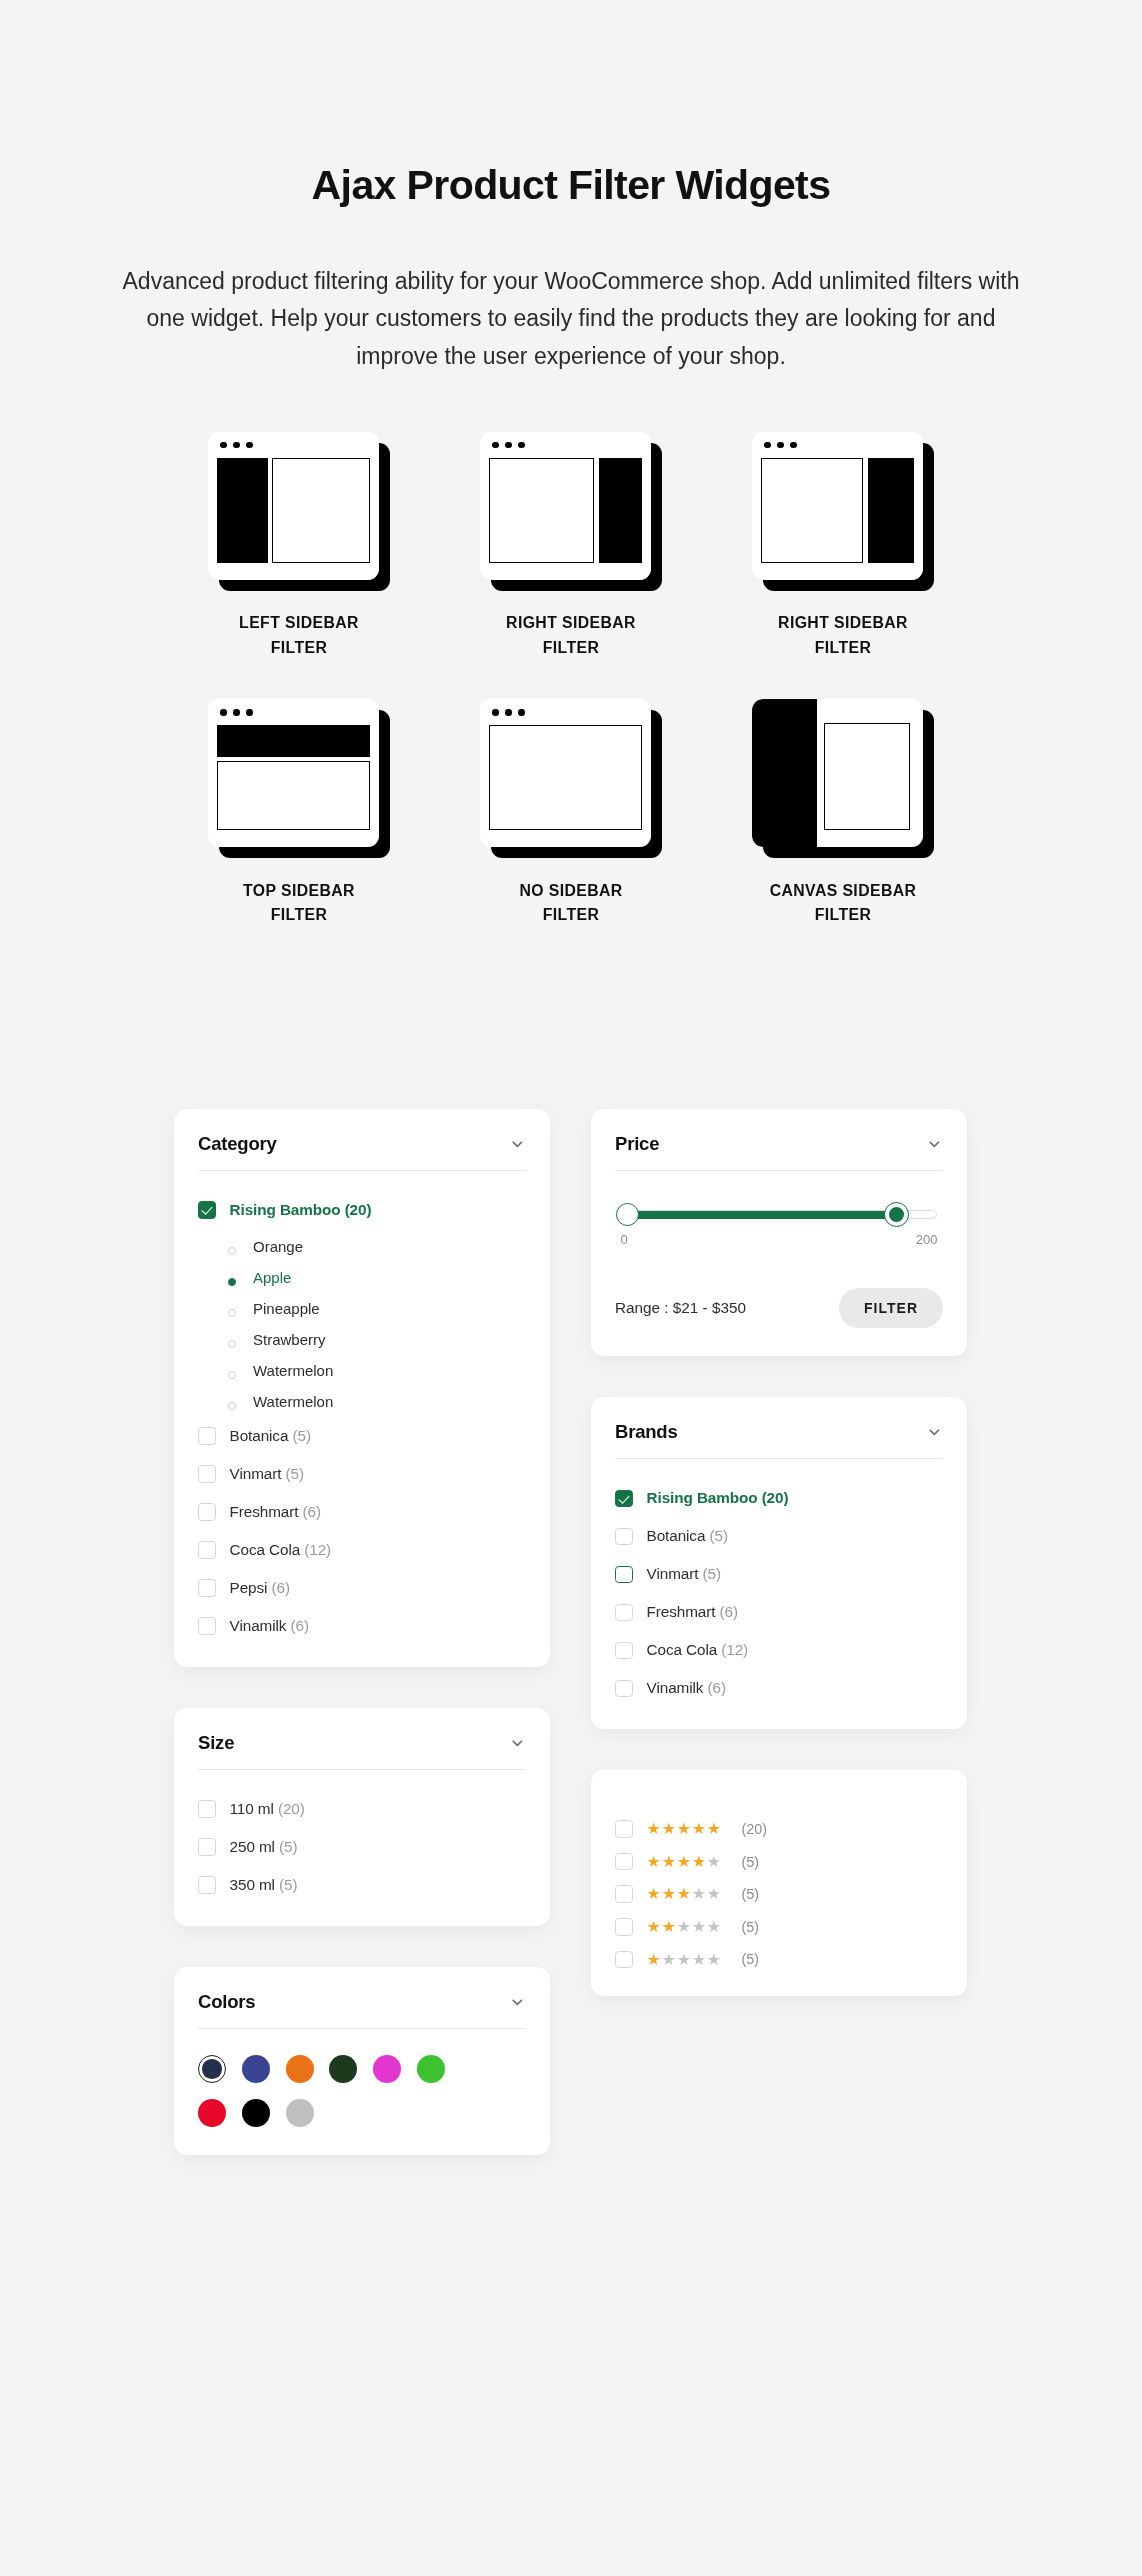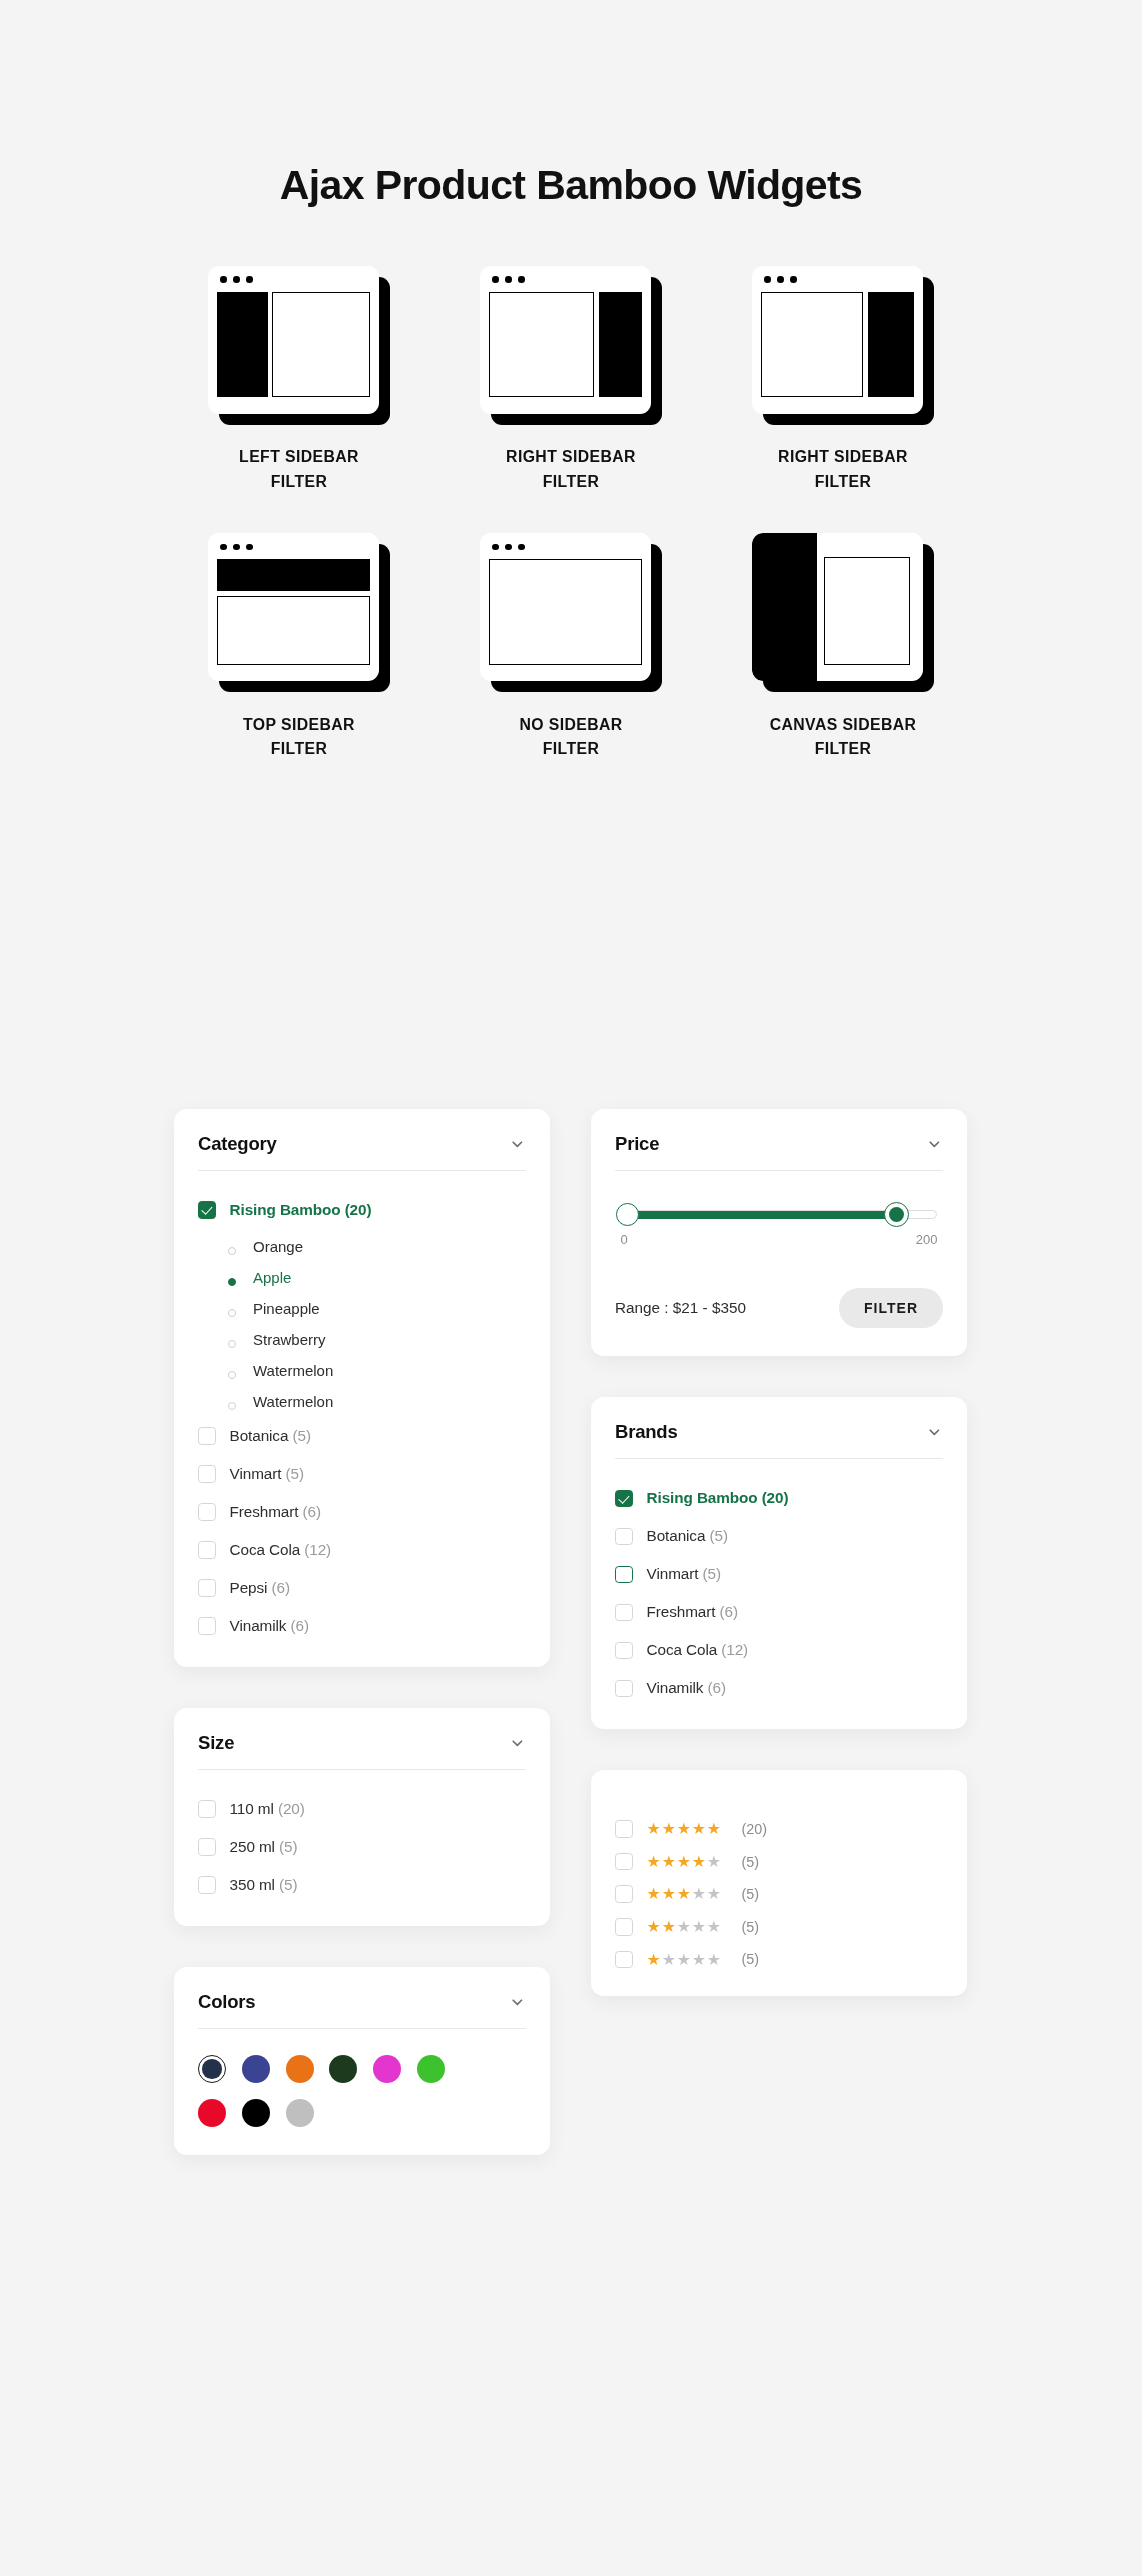--- a/index.html
+++ b/index.html
@@ -340,21 +340,22 @@
     width: 100%; height: 100%;
     border-radius: 50%;
   }
   .sw-wrap:not(.sel) .sw { width: 28px; height: 28px; }
   .sw-wrap.sel .sw { width: 19.5px; height: 19.5px; }
 </style>
 </head>
 <body>
 
 <div class="hero">
-  <h1 class="hero-title">Ajax Product Bamboo Widgets</h1>
+  <h1 class="hero-title">Ajax Product Filter Widgets</h1>
+  <p class="hero-desc">Advanced product filtering ability for your WooCommerce shop. Add unlimited filters with one widget. Help your customers to easily find the products they are looking for and improve the user experience of your shop.</p>
 </div>
 
 <div class="layouts" id="layouts">
     <div class="layout-item">
       <div class="thumb-wrap">
         <div class="thumb-shadow"></div>
         <div class="thumb-win">
           <div class="thumb-dots">
             <i></i>
             <i></i>

